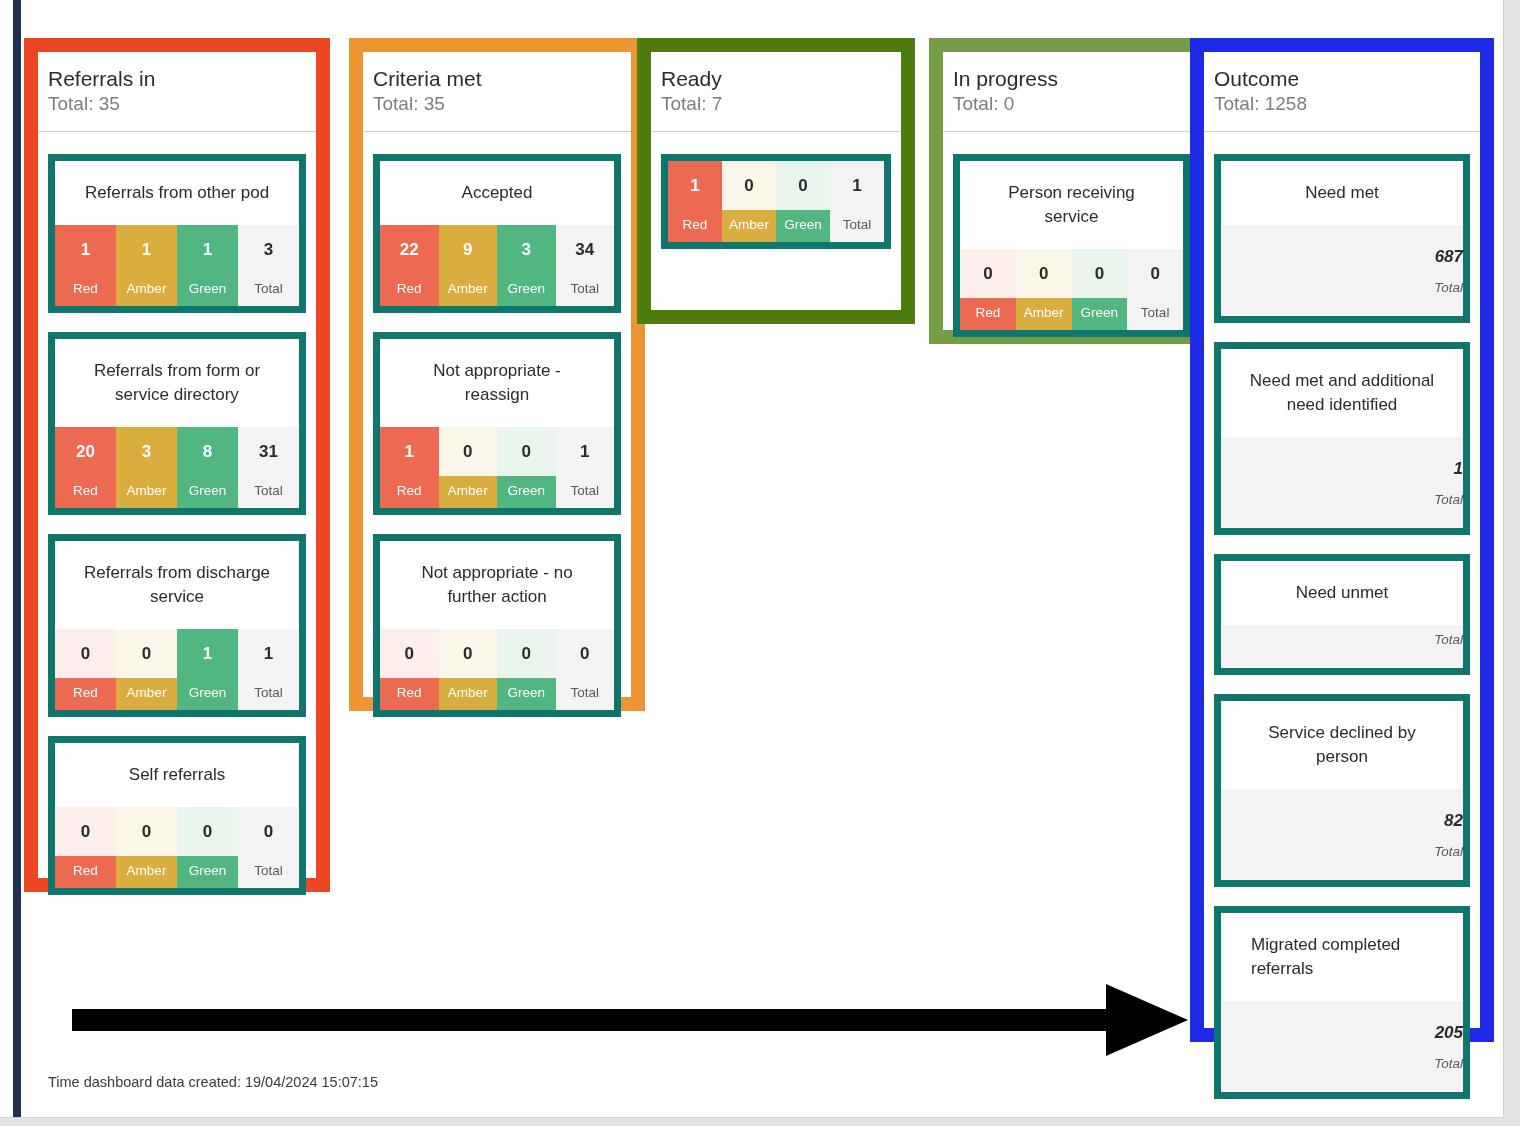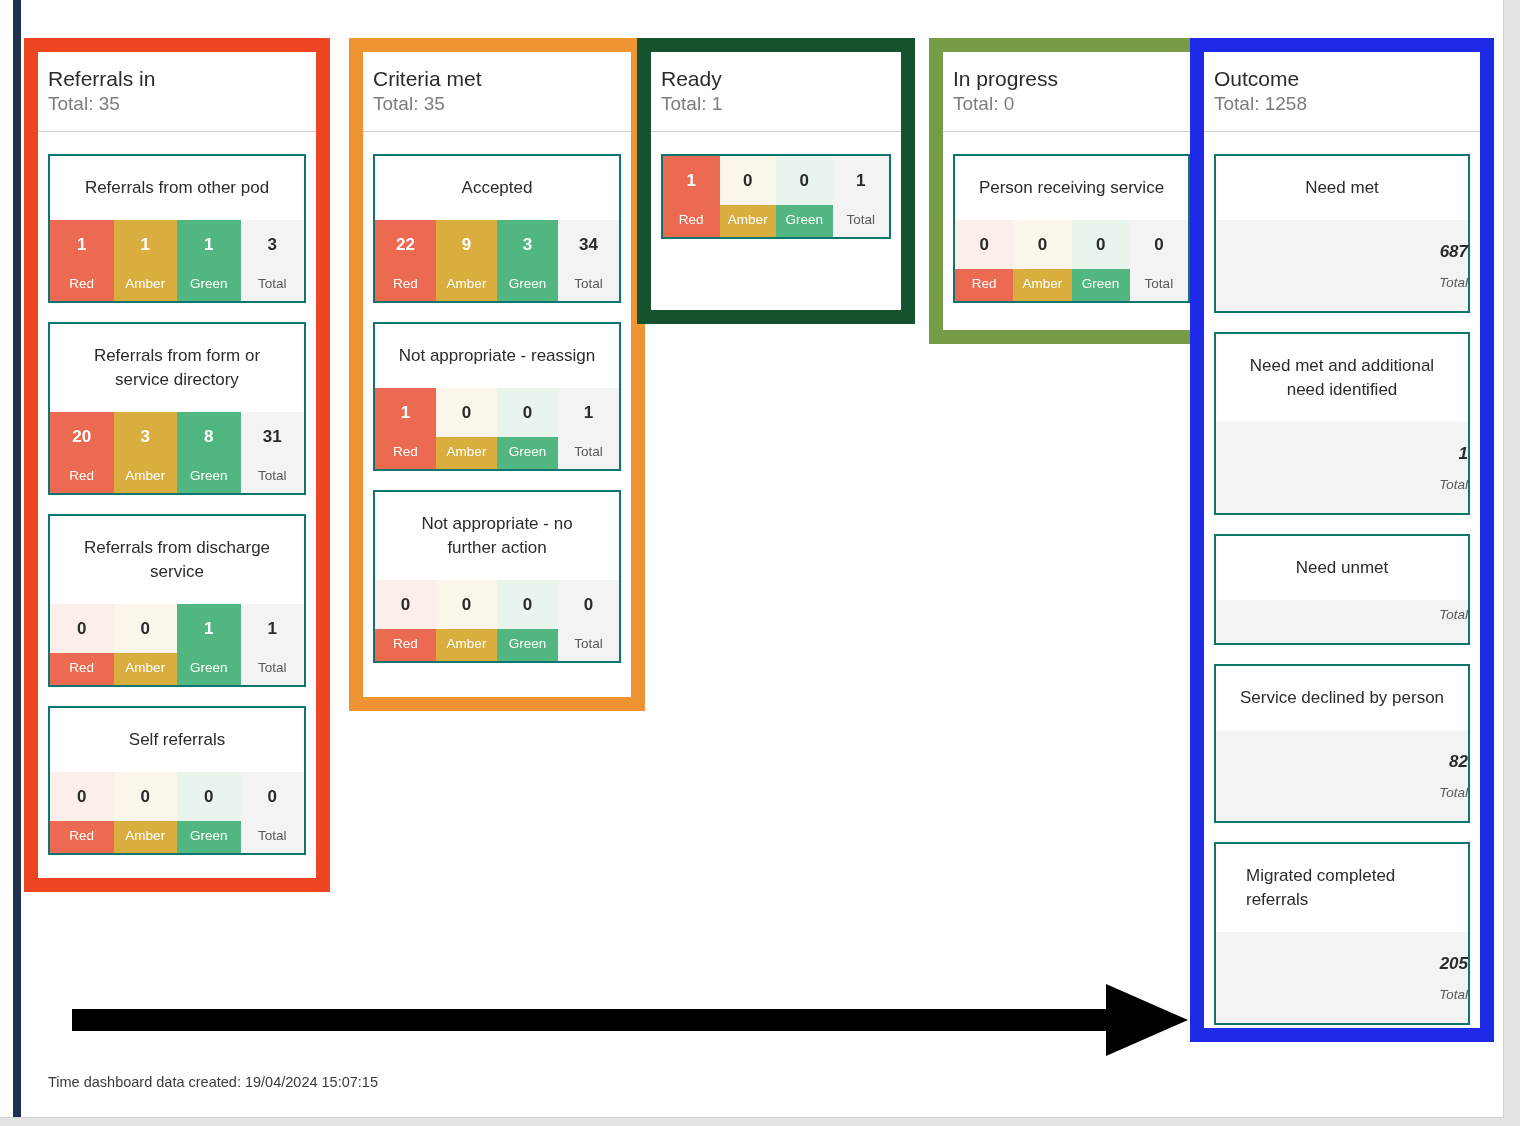--- a/index.html
+++ b/index.html
@@ -71,21 +71,21 @@
   .col-total {
     font-size: 19px;
     color: #7d7d7d;
     margin-top: 3px;
     line-height: 18px;
   }
 
   
   .cards { padding: 22px 10px 0 10px; }
   .card {
-    border: 2px solid #0f766e;
+    border: 7px solid #0f766e;
     background: #ffffff;
     margin-bottom: 19px;
   }
   .card-title {
     font-size: 17px;
     color: #2b2b2b;
     line-height: 24px;
     text-align: center;
     padding: 20px 22px 20px 22px;
     font-weight: 400;
@@ -319,25 +319,25 @@
                 </div>
                 <div class="rag-cell c-total zero">
                   <div class="rag-val">0</div>
                   <div class="rag-lab">Total</div>
                 </div>
               </div>
             </div>
           </div>
         </div>
       </div>
-    <div class="column" id="col-ready" style="background: #14532d;">
+    <div class="column" id="col-ready" style="background: #4d7c0f;">
         <div class="col-inner">
           <div class="col-head">
             <div class="col-title">Ready</div>
-            <div class="col-total">Total: 1</div>
+            <div class="col-total">Total: 7</div>
           </div>
           <div class="cards">
             <div class="card">
               <div class="rag">
                 <div class="rag-cell c-red">
                   <div class="rag-val">1</div>
                   <div class="rag-lab">Red</div>
                 </div>
                 <div class="rag-cell c-amber zero">
                   <div class="rag-val">0</div>

